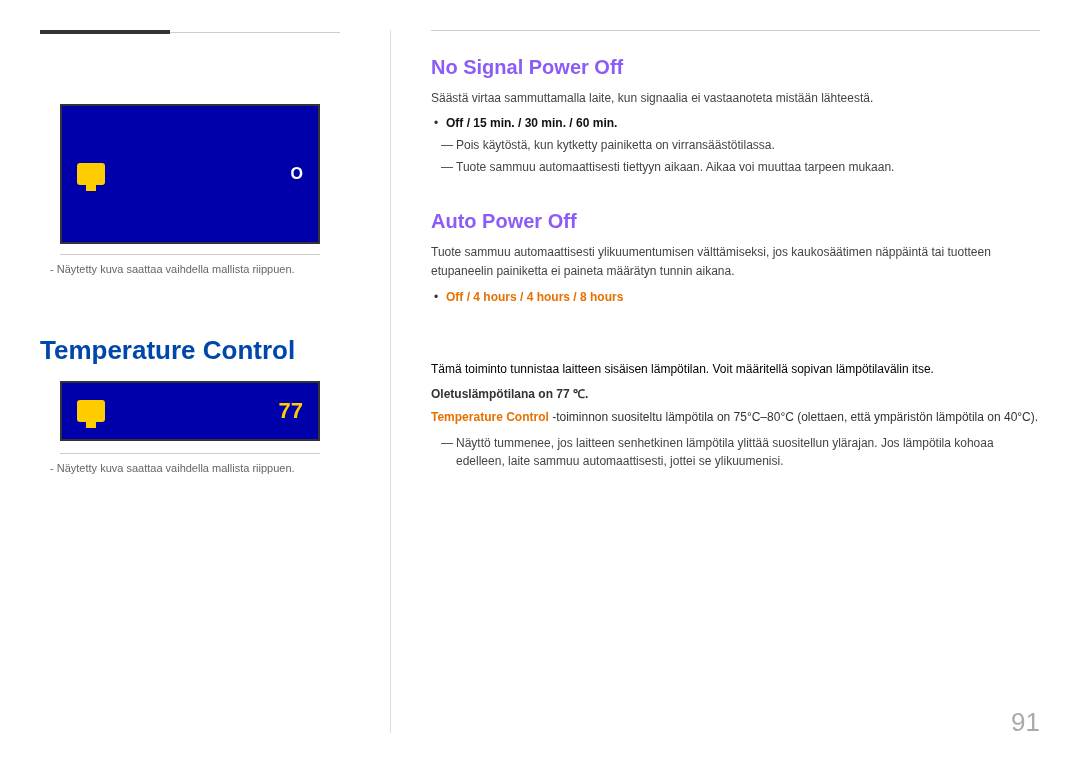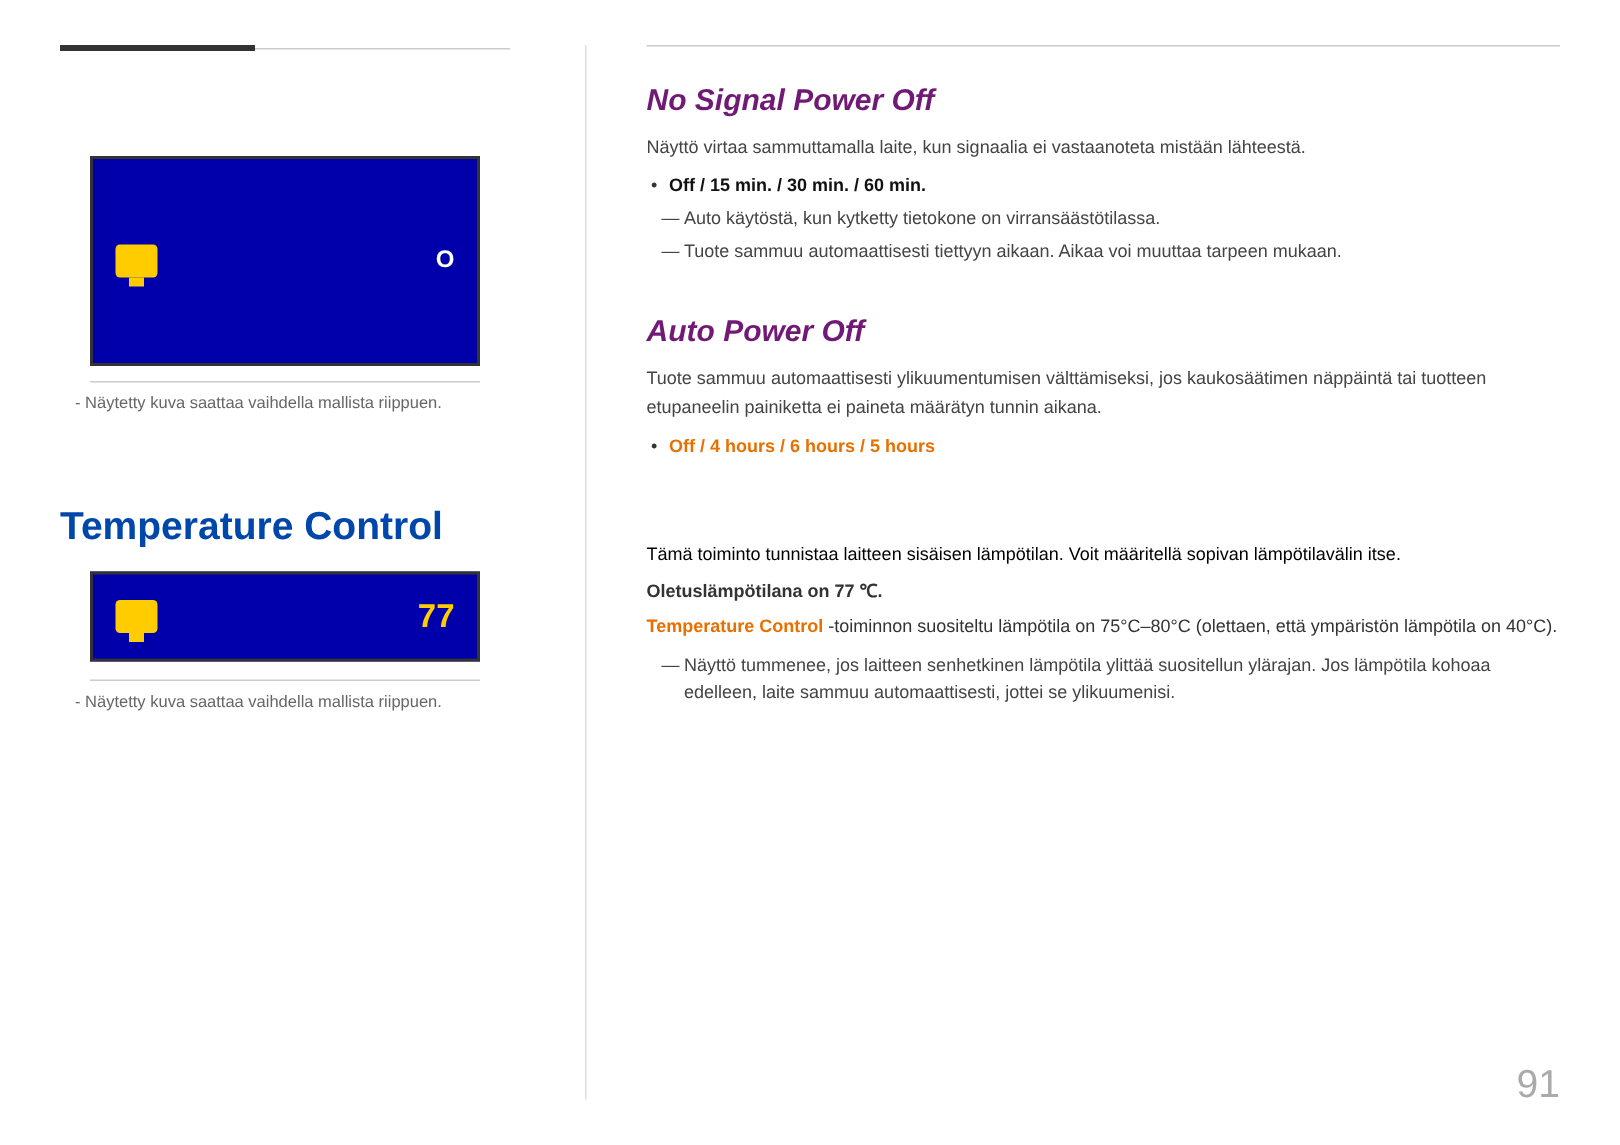--- a/index.html
+++ b/index.html
@@ -212,23 +212,22 @@
     }
 
     
     .section {
       margin-bottom: 30px;
     }
 
     .section-title {
       font-size: 20px;
       font-weight: bold;
-      color: #701a75;
+      color: #8b5cf6;
       margin-bottom: 10px;
-      font-style: italic;
     }
 
     .section-desc {
       font-size: 12px;
       color: #444;
       line-height: 1.6;
       margin-bottom: 8px;
     }
 
     .bullet-item {
@@ -353,33 +352,33 @@
   </div>
 
   <div class="col-divider"></div>
 
   <div class="right-col">
 
     <div class="top-rule-right"></div>
 
     <div class="section">
       <h2 class="section-title">No Signal Power Off</h2>
-      <p class="section-desc">Näyttö virtaa sammuttamalla laite, kun signaalia ei vastaanoteta mistään lähteestä.</p>
+      <p class="section-desc">Säästä virtaa sammuttamalla laite, kun signaalia ei vastaanoteta mistään lähteestä.</p>
       <div class="bullet-item">
         <span class="bullet-bold">Off / 15 min. / 30 min. / 60 min.</span>
       </div>
-      <p class="dash-item">Auto käytöstä, kun kytketty tietokone on virransäästötilassa.</p>
+      <p class="dash-item">Pois käytöstä, kun kytketty painiketta on virransäästötilassa.</p>
       <p class="dash-item">Tuote sammuu automaattisesti tiettyyn aikaan. Aikaa voi muuttaa tarpeen mukaan.</p>
     </div>
 
     <div class="section">
       <h2 class="section-title">Auto Power Off</h2>
       <p class="auto-power-desc">Tuote sammuu automaattisesti ylikuumentumisen välttämiseksi, jos kaukosäätimen näppäintä tai tuotteen etupaneelin painiketta ei paineta määrätyn tunnin aikana.</p>
       <div class="bullet-item">
-        <span class="bullet-orange">Off / 4 hours / 6 hours / 5 hours</span>
+        <span class="bullet-orange">Off / 4 hours / 4 hours / 8 hours</span>
       </div>
     </div>
 
     <div class="temp-right-section">
       <p class="temp-desc">Tämä toiminto tunnistaa laitteen sisäisen lämpötilan. Voit määritellä sopivan lämpötilavälin itse.</p>
       <p class="temp-oletuslampotila">Oletuslämpötilana on 77 ℃.</p>
       <p class="temp-orange-line">
         <span class="orange-bold">Temperature Control</span><span> -toiminnon suositeltu lämpötila on 75°C–80°C (olettaen, että ympäristön lämpötila on 40°C).</span>
       </p>
       <p class="dash-item">Näyttö tummenee, jos laitteen senhetkinen lämpötila ylittää suositellun ylärajan. Jos lämpötila kohoaa edelleen, laite sammuu automaattisesti, jottei se ylikuumenisi.</p>

